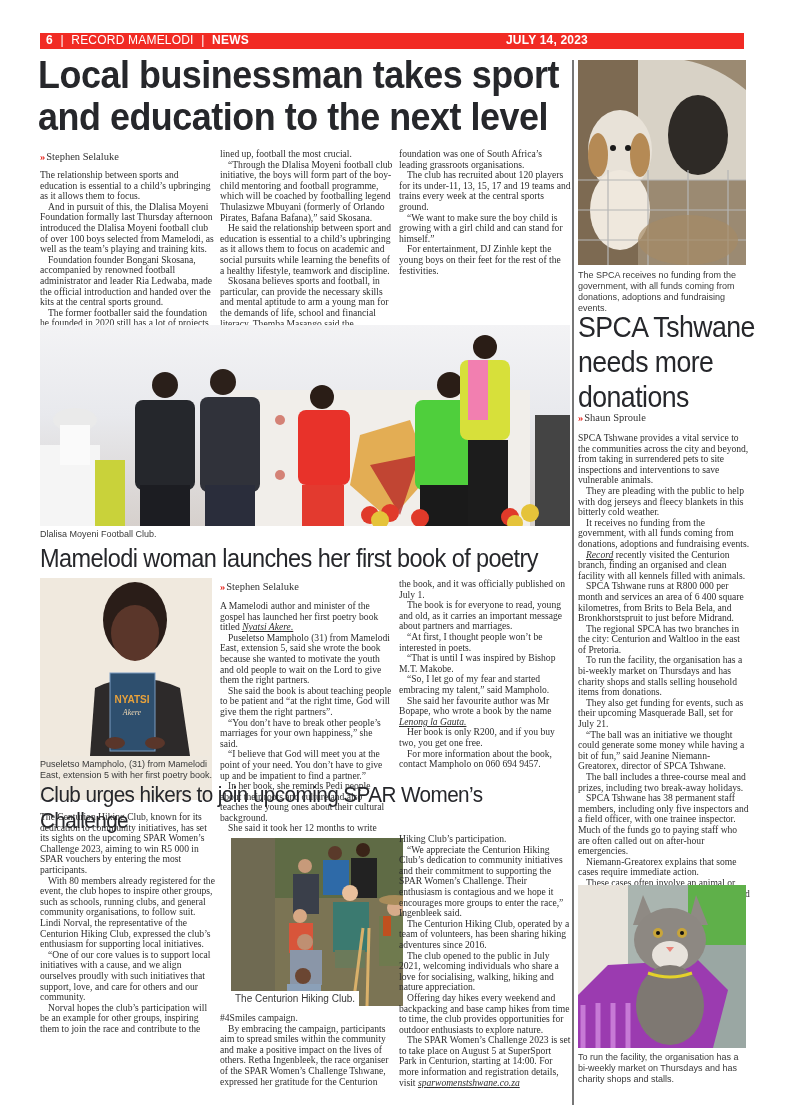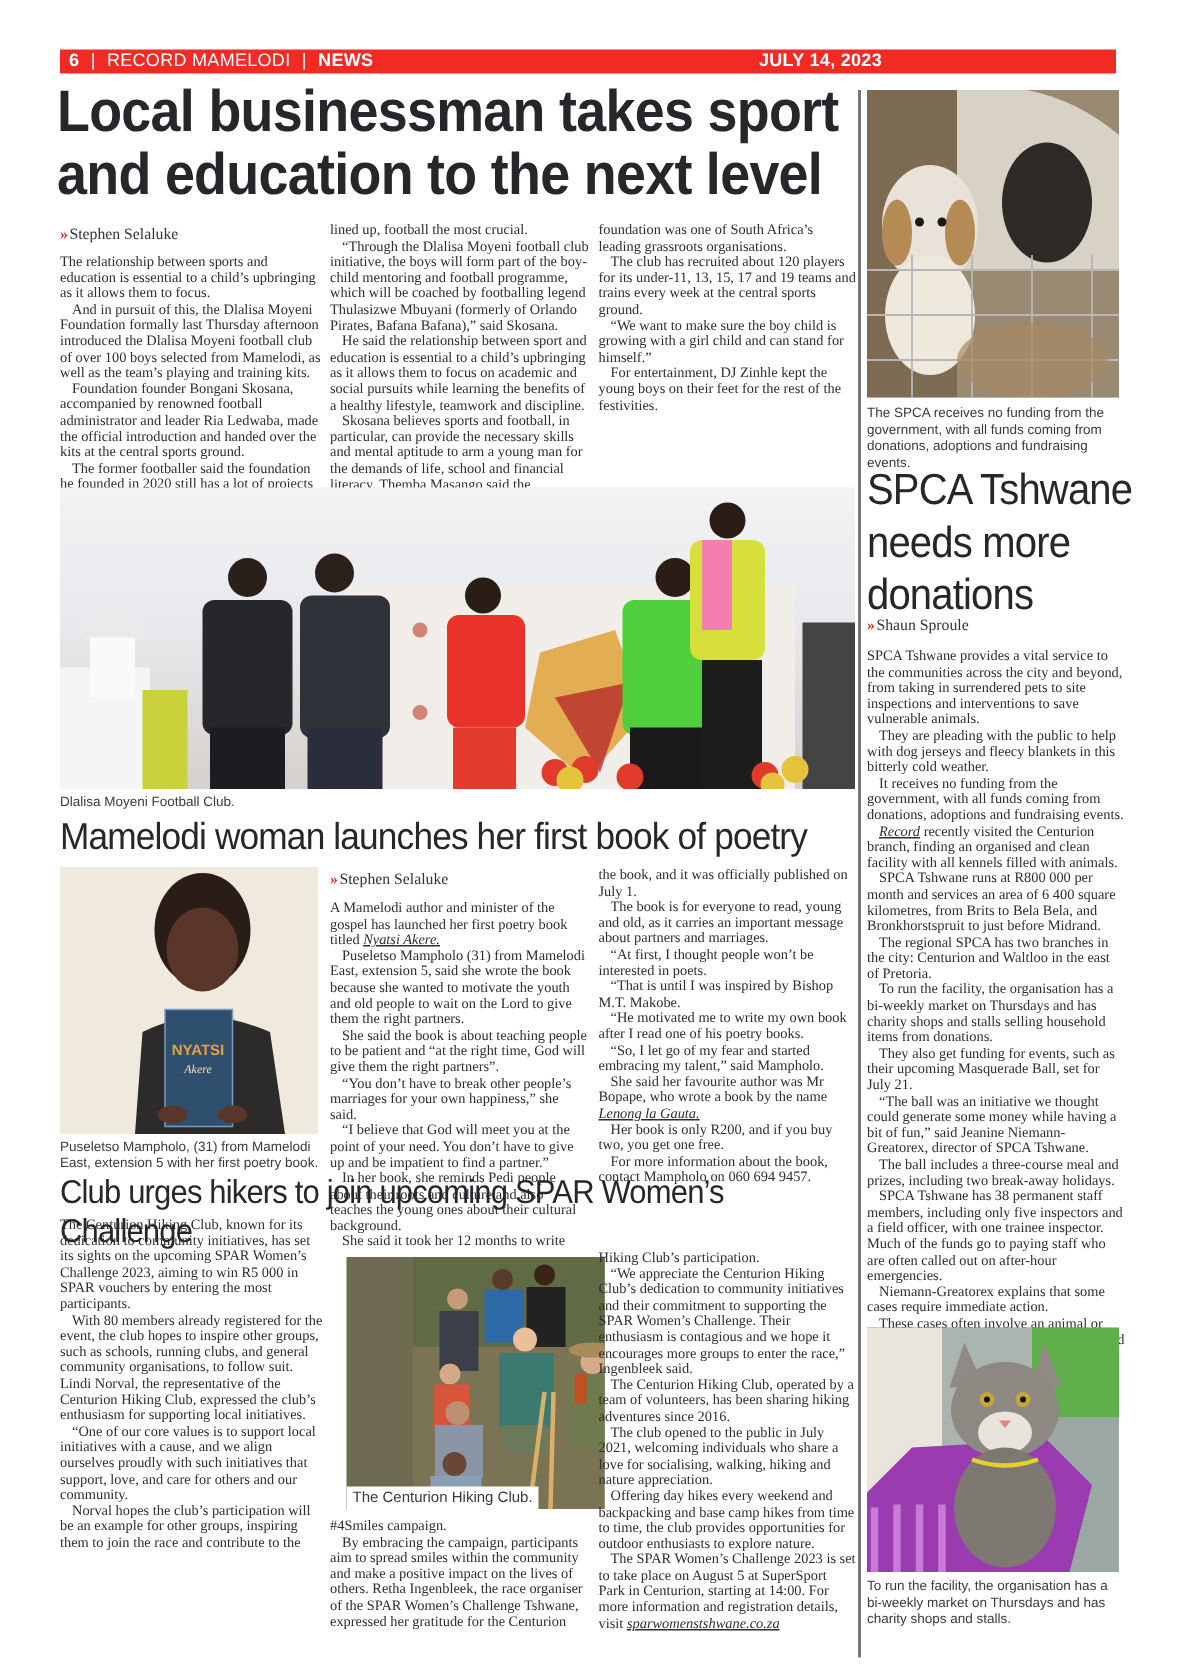--- a/index.html
+++ b/index.html
@@ -149,21 +149,21 @@
         <circle cx="340" cy="195" r="9"></circle>
         <circle cx="490" cy="188" r="9"></circle>
         <circle cx="475" cy="198" r="8"></circle>
       </g>
   </svg>
 </div>
 <div class="abs caption" style="left:40px;top:529px;">Dlalisa Moyeni Football Club.</div>
 
 <div class="abs section-head" style="left:40px;top:543px;font-size:25px;line-height:30px;transform:scaleX(0.94);transform-origin:left top;width:560px;">Mamelodi woman launches her first book of poetry</div>
 
-<div class="abs photo" style="left:40px;top:578px;width:172px;height:178px;background:#efe9df;">
+<div class="abs photo" style="left:40px;top:578px;width:172px;height:222px;background:#efe9df;">
   <svg width="172" height="178" viewBox="0 0 172 178">
     <rect width="172" height="178" fill="#f0e9de"></rect>
     <ellipse cx="95" cy="42" rx="32" ry="38" fill="#2a1d18"></ellipse>
     <ellipse cx="95" cy="55" rx="24" ry="28" fill="#5a362a"></ellipse>
     <path d="M50,178 L55,110 Q95,90 140,110 L150,178 Z" fill="#2d2a2a"></path>
     <rect x="70" y="95" width="45" height="78" fill="#2e4f6e"></rect>
     <rect x="70" y="95" width="45" height="78" fill="none" stroke="#7a9cc0" stroke-width="1"></rect>
     <text x="92" y="125" font-family="Liberation Sans, sans-serif" font-size="10" font-weight="bold" fill="#e9a23b" text-anchor="middle">NYATSI</text>
     <text x="92" y="137" font-family="Liberation Serif, serif" font-size="8" font-style="italic" fill="#f0d9b5" text-anchor="middle">Akere</text>
     <ellipse cx="75" cy="165" rx="10" ry="6" fill="#5a362a"></ellipse>
@@ -184,21 +184,20 @@
   <p>“I believe that God will meet you at the point of your need. You don’t have to give up and be impatient to find a partner.”</p>
   <p>In her book, she reminds Pedi people about their roots and culture and also teaches the young ones about their cultural background.</p>
   <p>She said it took her 12 months to write</p>
 </div>
 
 <div class="abs col" style="left:399px;top:579px;width:172px;">
   <p class="first">the book, and it was officially published on July 1.</p>
   <p>The book is for everyone to read, young and old, as it carries an important message about partners and marriages.</p>
   <p>“At first, I thought people won’t be interested in poets.</p>
   <p>“That is until I was inspired by Bishop M.T. Makobe.</p>
-  <p>“He motivated me to write my own book after I read one of his poetry books.</p>
   <p>“So, I let go of my fear and started embracing my talent,” said Mampholo.</p>
   <p><span>She said her favourite author was Mr Bopape, who wrote a book by the name </span><em>Lenong la Gauta.</em></p>
   <p>Her book is only R200, and if you buy two, you get one free.</p>
   <p>For more information about the book, contact Mampholo on 060 694 9457.</p>
 </div>
 
 <div class="abs section-head" style="left:40px;top:782px;font-size:22px;line-height:26px;transform:scaleX(0.94);transform-origin:left top;width:560px;">Club urges hikers to join upcoming SPAR Women’s Challenge</div>
 
 <div class="abs col" style="left:40px;top:812px;width:175px;">
   <p class="first">The Centurion Hiking Club, known for its dedication to community initiatives, has set its sights on the upcoming SPAR Women’s Challenge 2023, aiming to win R5 000 in SPAR vouchers by entering the most participants.</p>

